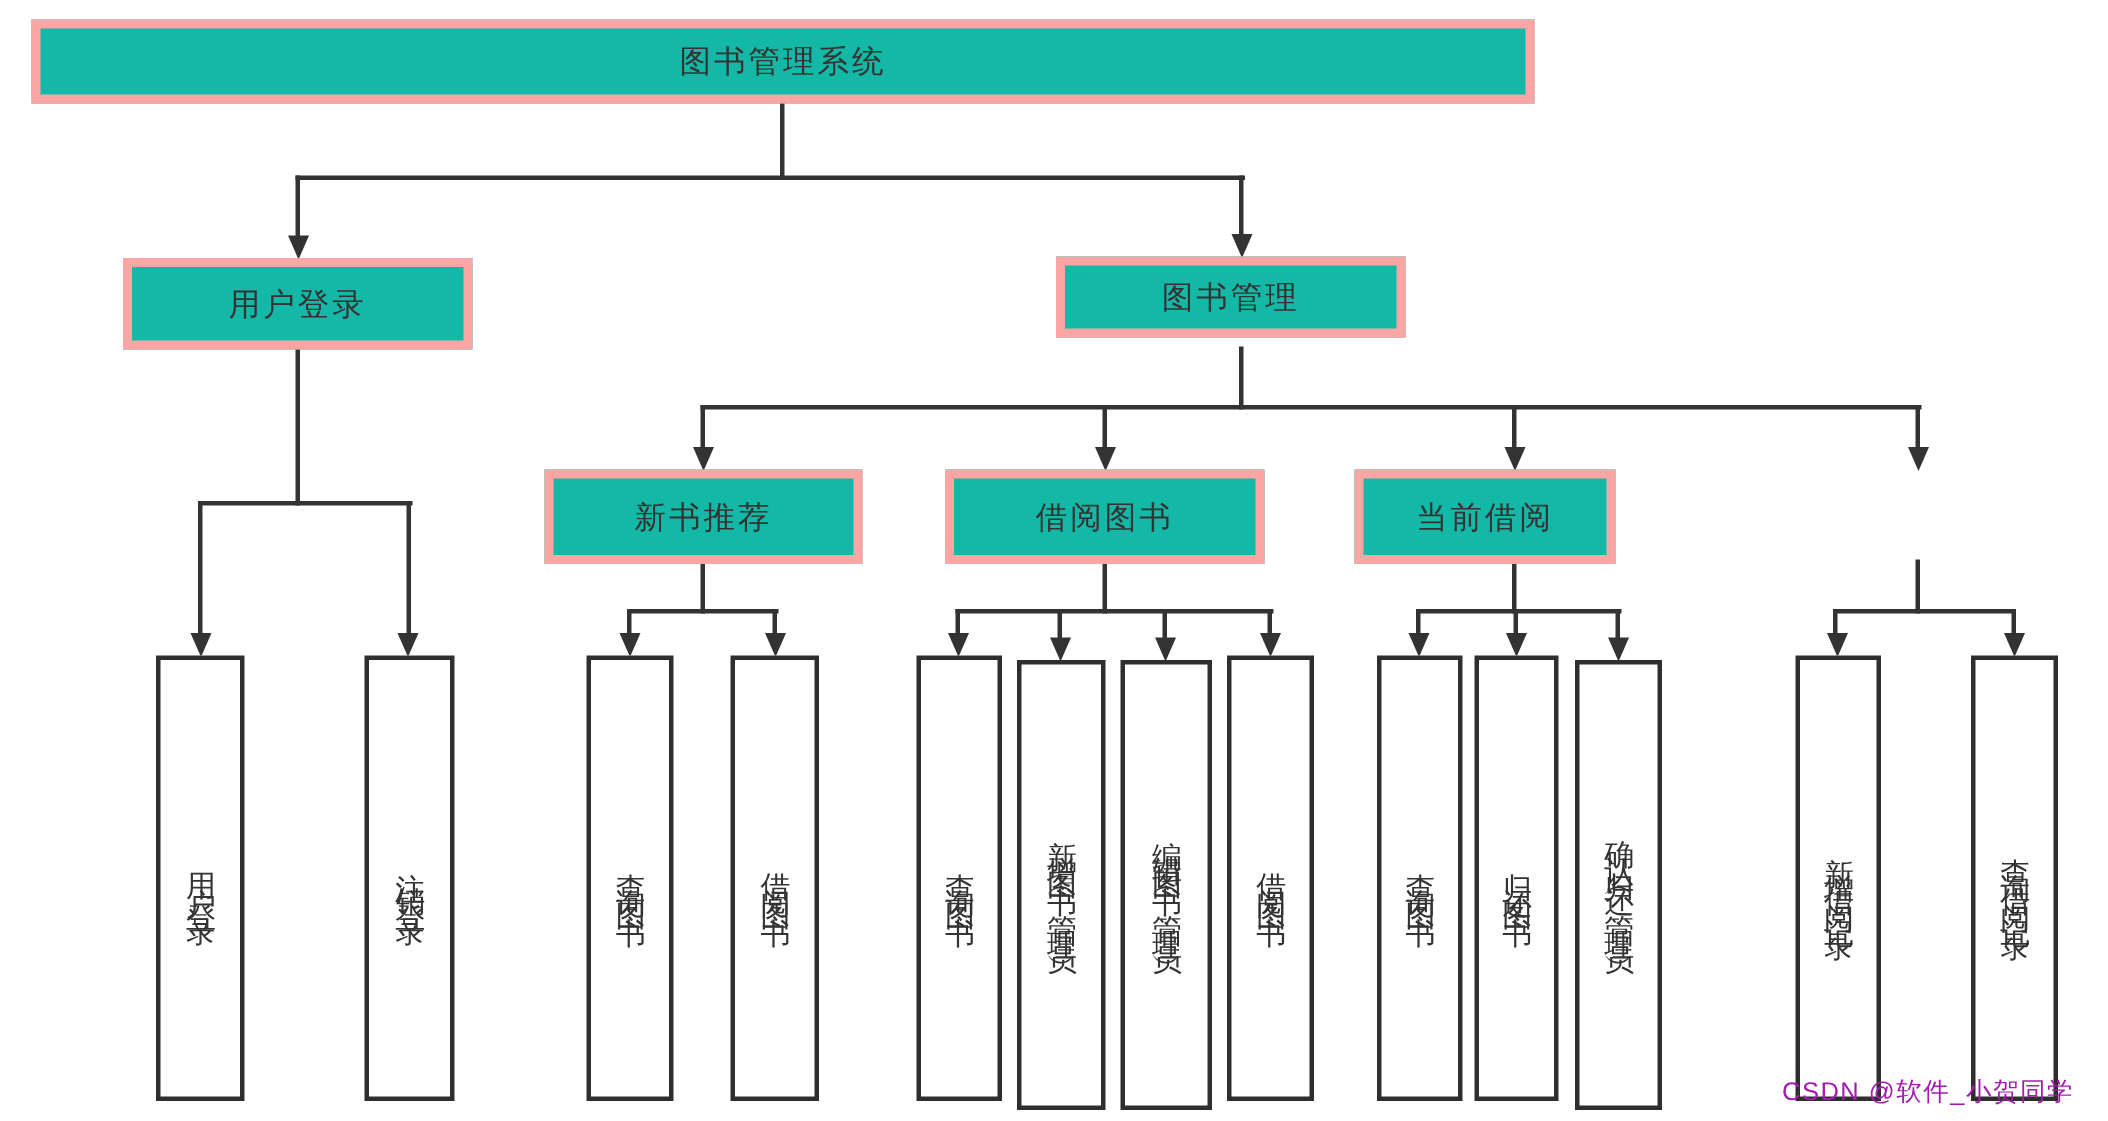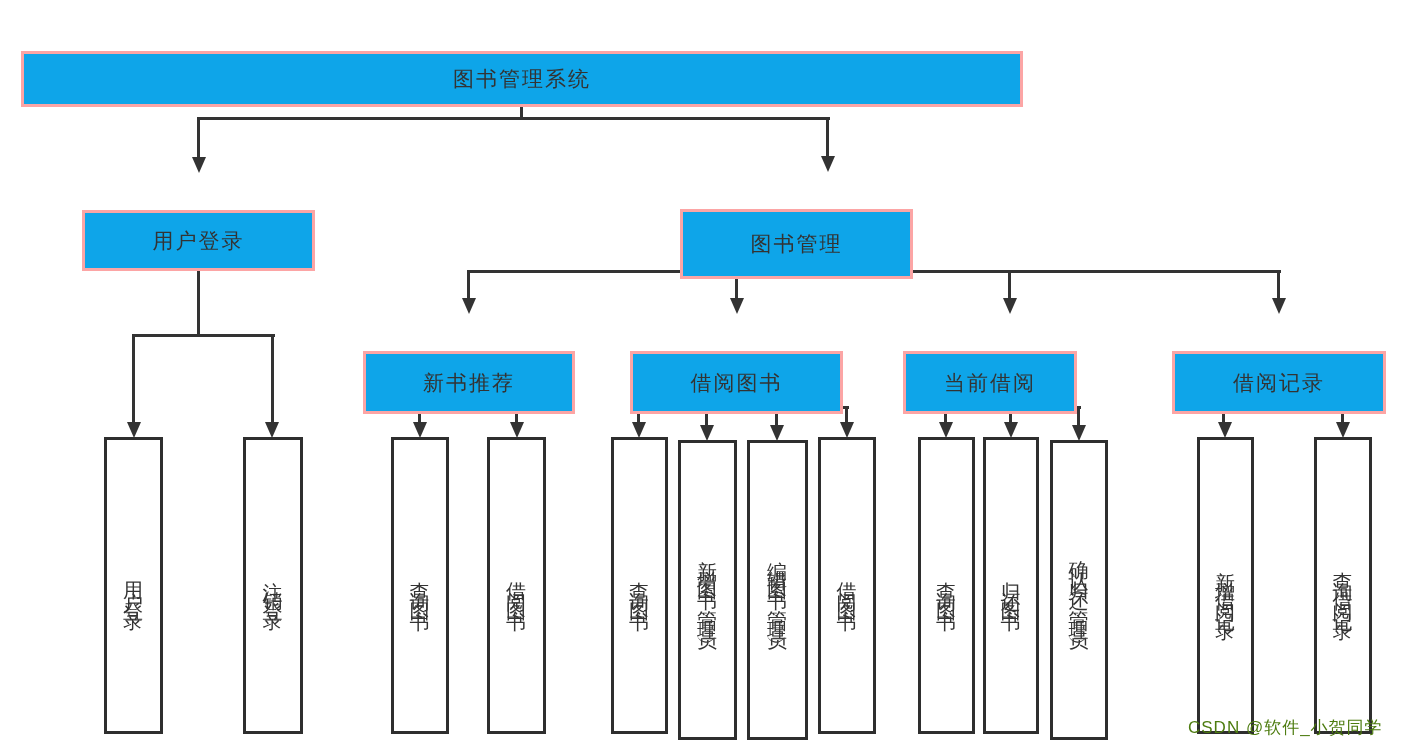--- a/index.html
+++ b/index.html
@@ -7,30 +7,29 @@
     position: relative;
     width: 1405px;
     height: 747px;
     background: #ffffff;
     overflow: hidden;
     font-family: "Liberation Sans", "DejaVu Sans", sans-serif;
   }
   .hbox {
     position: absolute;
     box-sizing: border-box;
-    border: 3px solid #fca5a5;
-    background: #0ea5e9;
+    border: 6px solid #fca5a5;
+    background: #14b8a6;
     display: flex;
     align-items: center;
     justify-content: center;
     font-size: 21px;
     letter-spacing: 2px;
     color: #333333;
     white-space: nowrap;
-    margin-top: 38px;
   }
   .vbox {
     position: absolute;
     box-sizing: border-box;
     border: 3px solid #2e2e2e;
     background: #ffffff;
     display: flex;
     align-items: center;
     justify-content: center;
     writing-mode: vertical-rl;
@@ -53,21 +52,21 @@
     border-left: 7px solid transparent;
     border-right: 7px solid transparent;
     border-top: 16px solid #333333;
   }
   .watermark {
     position: absolute;
     left: 1188px;
     top: 716px;
     font-size: 17px;
     letter-spacing: 1px;
-    color: #4d7c0f;
+    color: #a21caf;
     z-index: 5;
     white-space: nowrap;
   }
 </style>
 </head>
 <body>
 
 <div class="canvas">
 
   <div class="vline" style="left:520px; top:66px;  height:54px;"></div>
@@ -126,26 +125,25 @@
   <div class="arr" style="left:840px;  top:422px;"></div>
   <div class="arr" style="left:939px;  top:422px;"></div>
   <div class="arr" style="left:1004px; top:422px;"></div>
   <div class="arr" style="left:1072px; top:425px;"></div>
   <div class="arr" style="left:1218px; top:422px;"></div>
   <div class="arr" style="left:1336px; top:422px;"></div>
 
   <div class="hbox" style="left:21px;   top:13px;  width:1002px; height:56px;">图书管理系统</div>
 
   <div class="hbox" style="left:82px;   top:172px; width:233px; height:61px;">用户登录</div>
-  <div class="hbox" style="left:680px;  top:171px; width:233px; height:70px;font-family:Liberation Serif, serif;">图书管理</div>
+  <div class="hbox" style="left:704px;  top:171px; width:233px; height:54px;font-family:Liberation Serif, serif;">图书管理</div>
 
   <div class="hbox" style="left:363px;  top:313px; width:212px; height:63px;">新书推荐</div>
   <div class="hbox" style="left:630px;  top:313px; width:213px; height:63px;">借阅图书</div>
   <div class="hbox" style="left:903px;  top:313px; width:174px; height:63px;">当前借阅</div>
-  <div class="hbox" style="left:1172px; top:313px; width:214px; height:63px;">借阅记录</div>
 
   <div class="vbox" style="left:104px;  top:437px; width:59px; height:297px;">用户登录</div>
   <div class="vbox" style="left:243px;  top:437px; width:60px; height:297px;">注销登录</div>
 
   <div class="vbox" style="left:391px;  top:437px; width:58px; height:297px;">查询图书</div>
   <div class="vbox" style="left:487px;  top:437px; width:59px; height:297px;">借阅图书</div>
 
   <div class="vbox" style="left:611px;  top:437px; width:57px; height:297px;">查询图书</div>
   <div class="vbox" style="left:678px;  top:440px; width:59px; height:300px;">新增图书（管理员）</div>
   <div class="vbox" style="left:747px;  top:440px; width:61px; height:300px;">编辑图书（管理员）</div>

